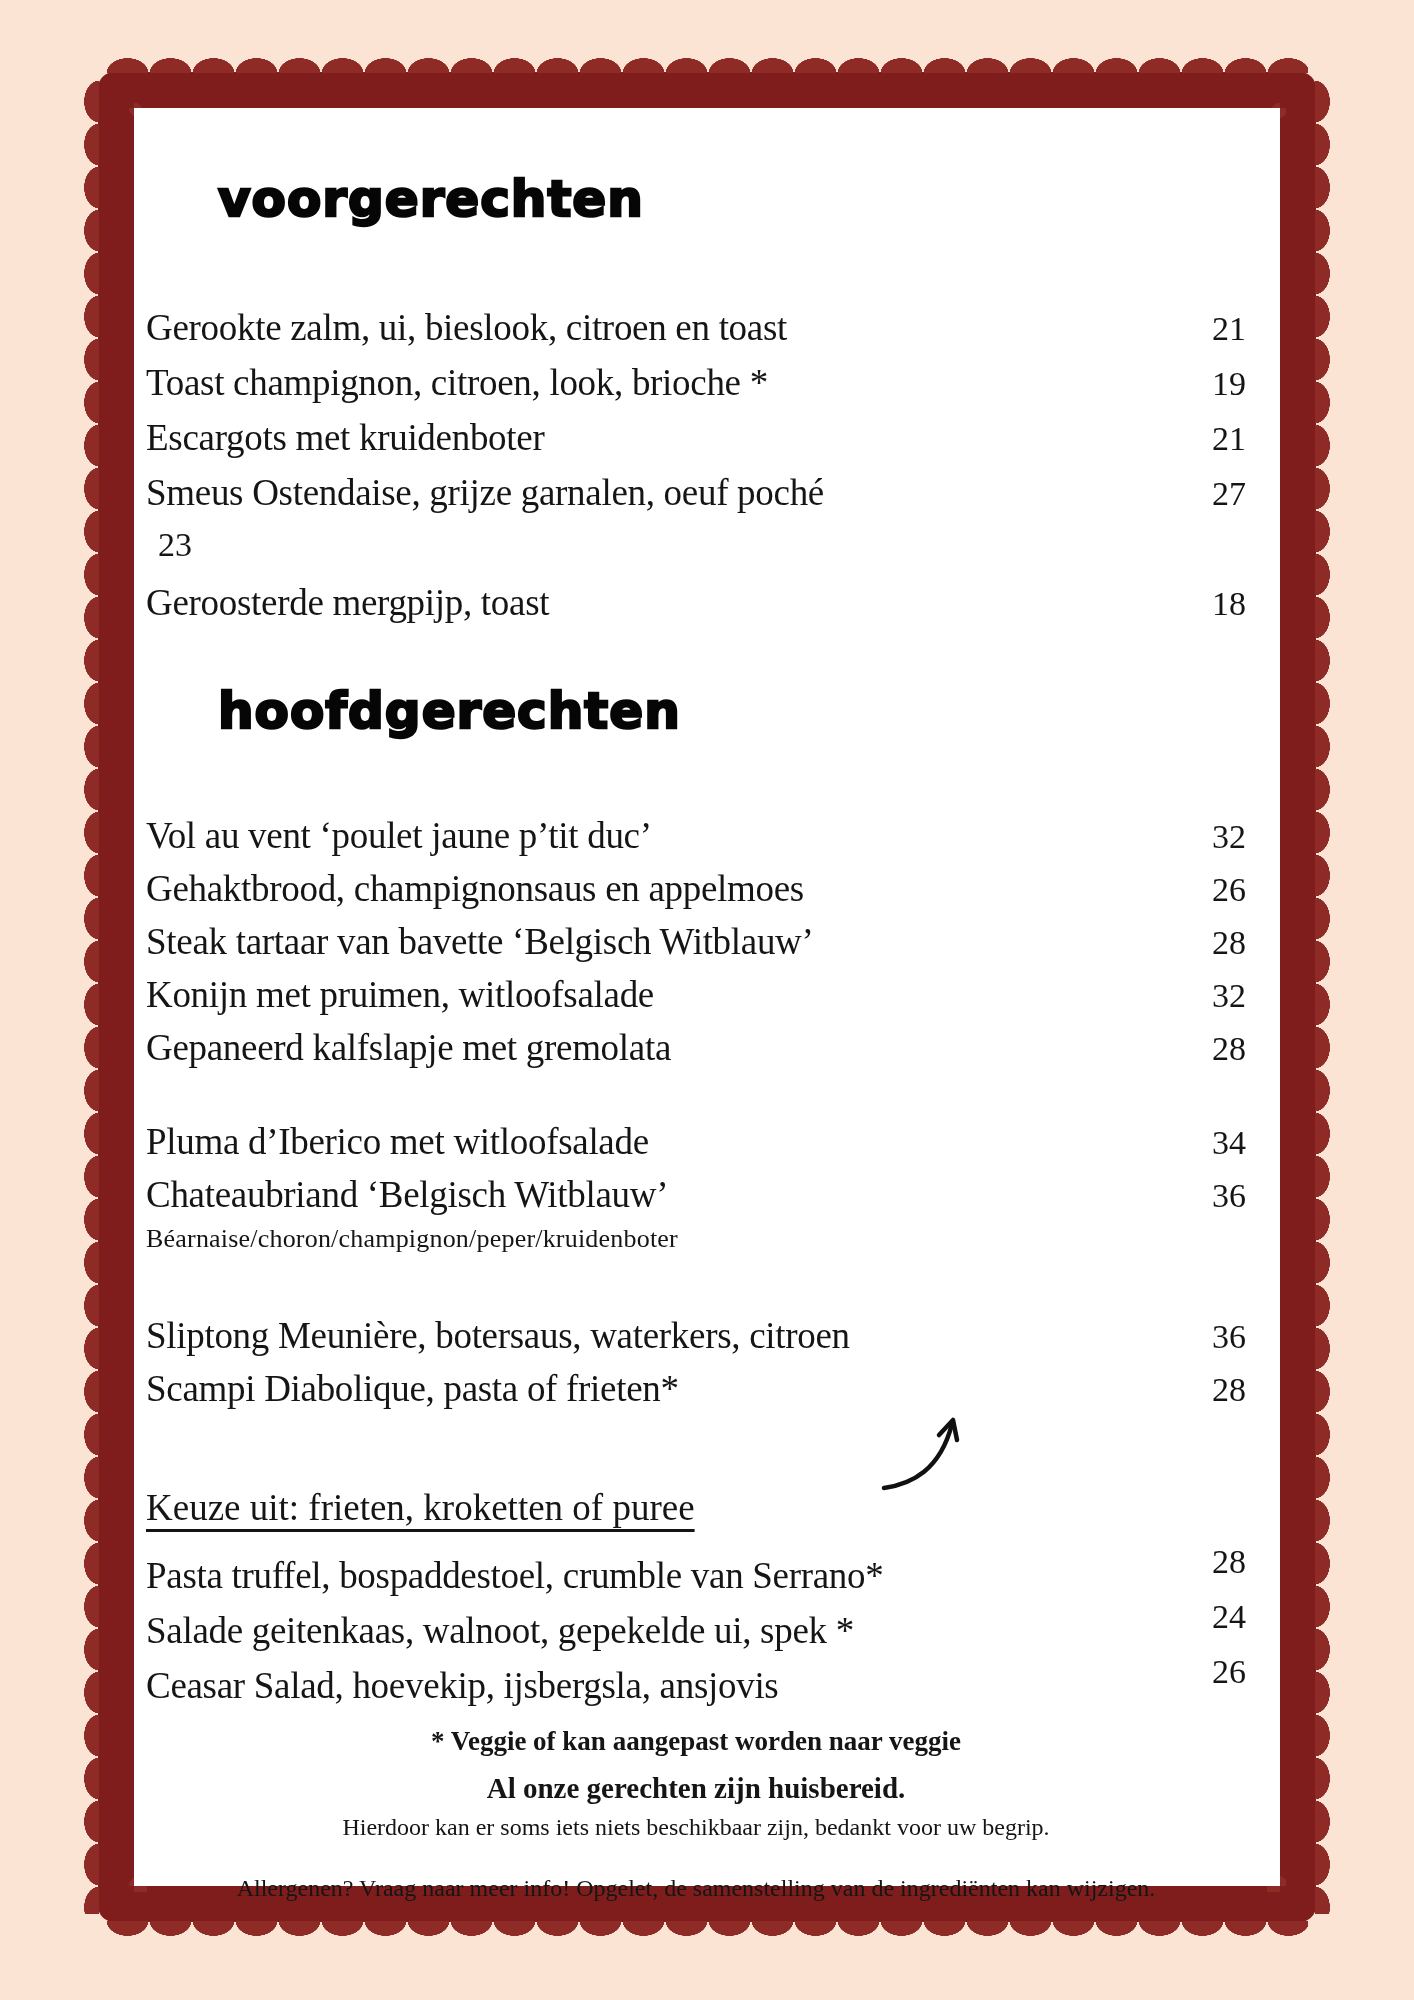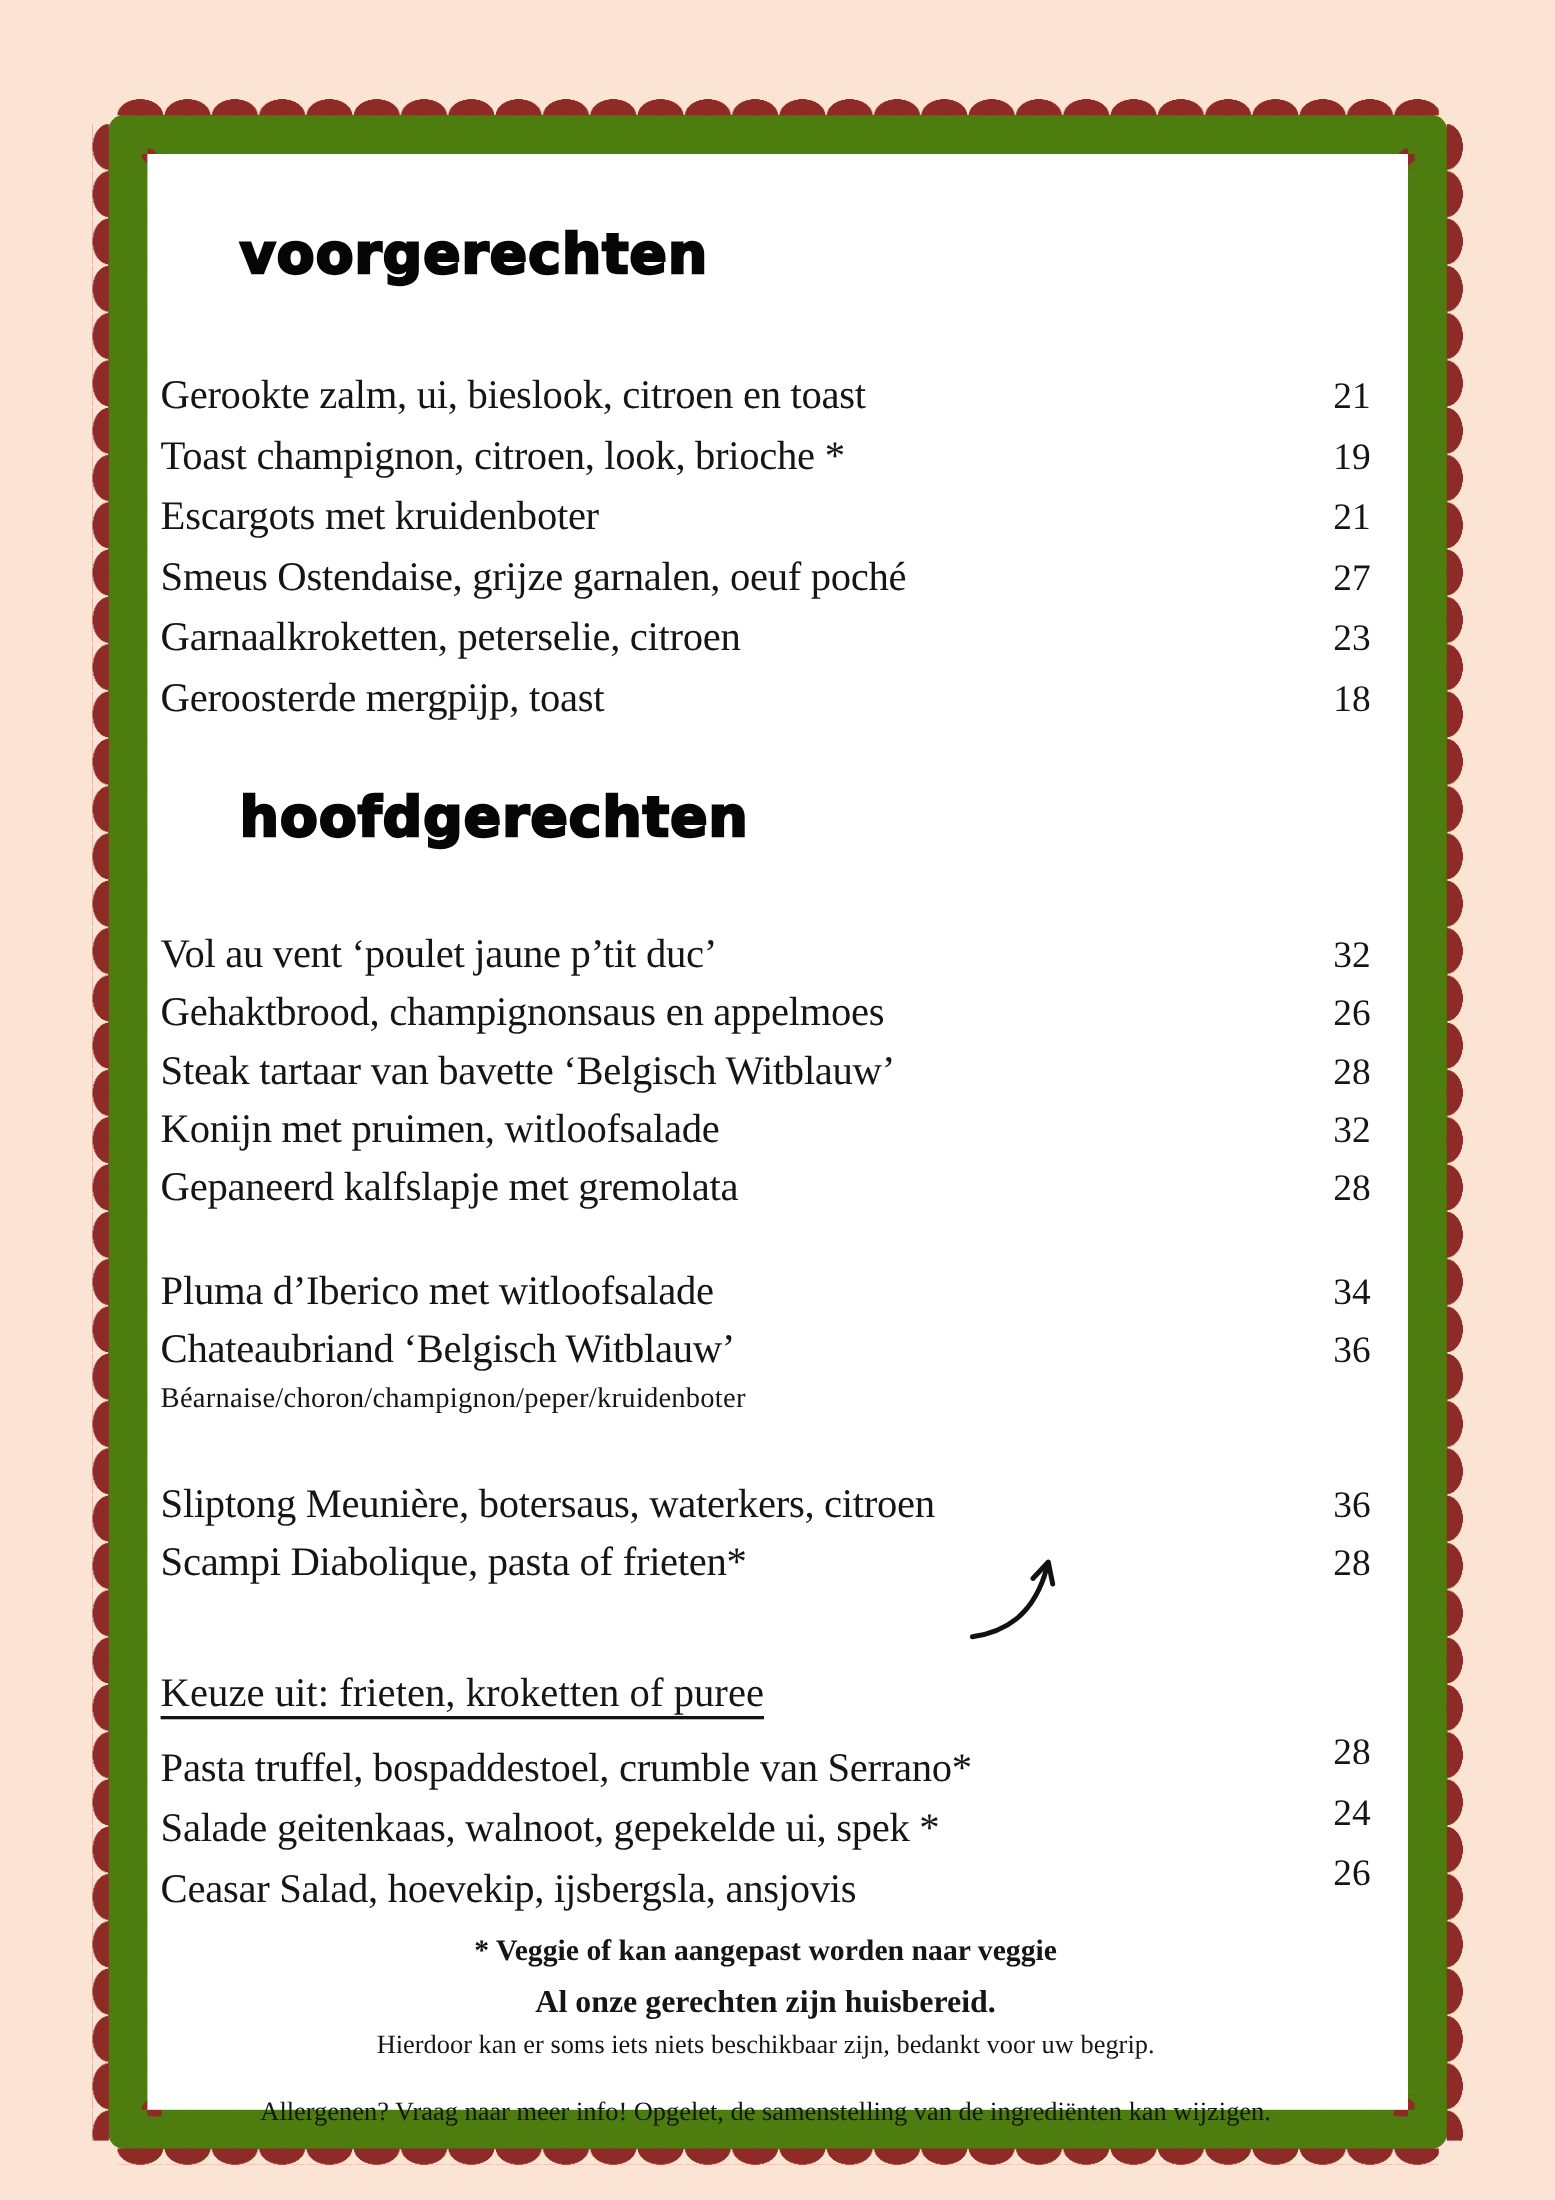--- a/index.html
+++ b/index.html
@@ -6,22 +6,22 @@
   body {
     width:1414px; height:2000px;
     position:relative;
     background:#fce4d5;
     font-family:"Liberation Serif", serif;
     color:#151515;
     overflow:hidden;
   }
   
   .frame {
-    position:absolute; left:98px; top:104px; width:1218px; height:1850px;
-    background:#4d7c0f; border-radius:16px;
+    position:absolute; left:98px; top:72px; width:1218px; height:1850px;
+    background:#7f1d1d; border-radius:16px;
   }
   .frame-inner {
     position:absolute; left:36px; top:36px; right:36px; bottom:36px;
     background:#ffffff;
   }
   .bump { position:absolute; background-repeat:repeat; }
   .bump-top-out    { left:8px; right:8px; top:-14px; height:15px;
     background-image:radial-gradient(21px 15px at 50% 100%, #8e2b27 98%, transparent 100%);
     background-size:43px 15px; background-repeat:repeat-x; }
   .bump-bottom-out { left:8px; right:8px; bottom:-14px; height:15px;
@@ -109,21 +109,20 @@
         </div>
         <div class="row">
           <span class="dish">Escargots met kruidenboter</span>
           <span class="price">21</span>
         </div>
         <div class="row">
           <span class="dish">Smeus Ostendaise, grijze garnalen, oeuf poché</span>
           <span class="price">27</span>
         </div>
         <div class="row">
-          <span class="dish">Garnaalkroketten, peterselie, citroen</span>
           <span class="price">23</span>
         </div>
         <div class="row">
           <span class="dish">Geroosterde mergpijp, toast</span>
           <span class="price">18</span>
         </div>
       </div>
 
       <div class="heading h2">hoofdgerechten</div>
 

